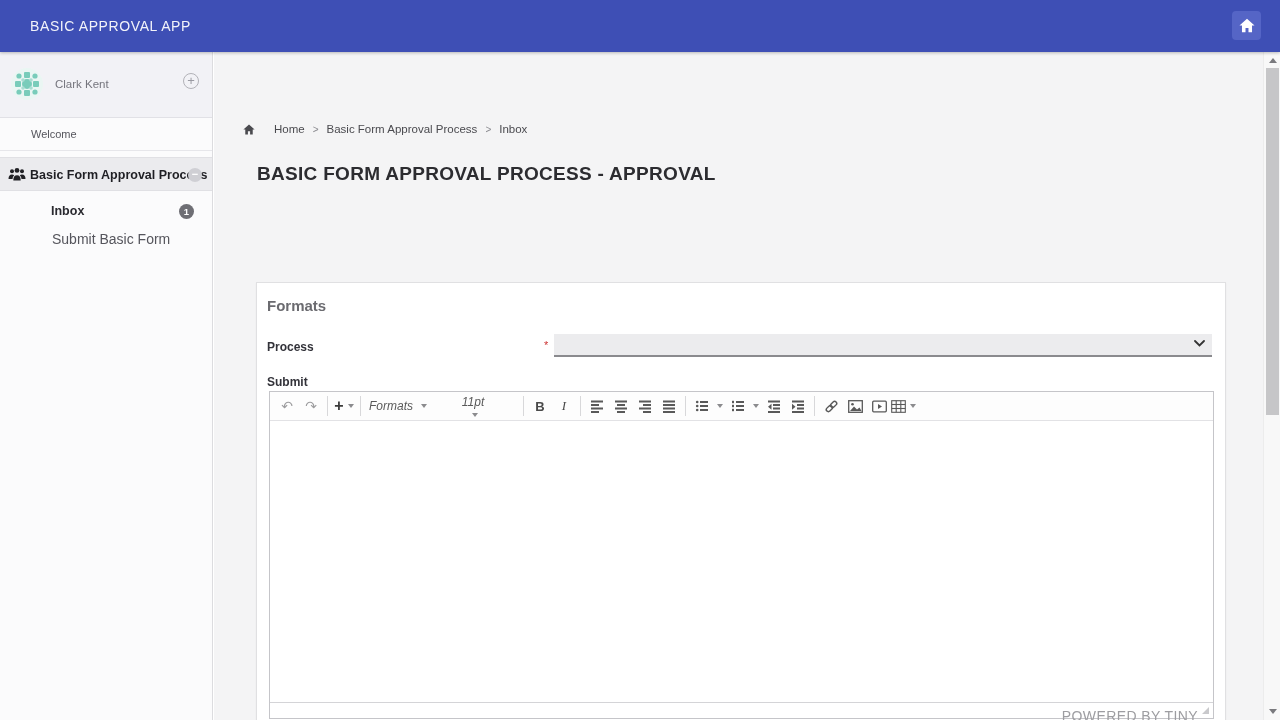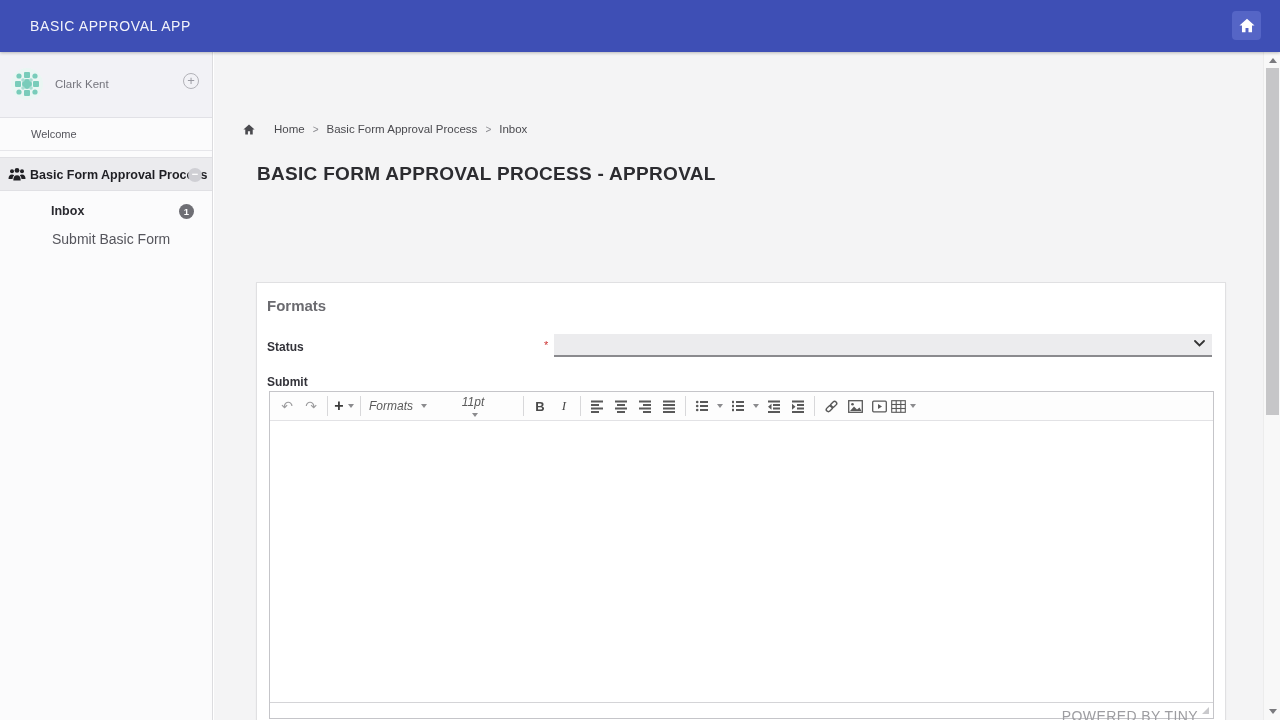--- a/index.html
+++ b/index.html
@@ -193,21 +193,21 @@
     <span class="crumb-sep">&gt;</span>
     <span class="crumb">Inbox</span>
   </div>
 
   <div class="page-title">BASIC FORM APPROVAL PROCESS - APPROVAL</div>
 
 
   <div class="card card-2">
     <div class="card-title">Formats</div>
 
-    <div class="field-label" style="top:57px">Status</div>
+    <div class="field-label" style="top:57px">Process</div>
     <div class="required" style="top:56px">*</div>
     <div class="status-select">
       <span></span>
       <span class="chev">
         <svg width="11" height="7" viewBox="0 0 11 7">
             <path d="M1 1 L5.5 5.5 L10 1" fill="none" stroke="#333" stroke-width="1.8" stroke-linecap="round"></path>
           </svg>
       </span>
     </div>
 

